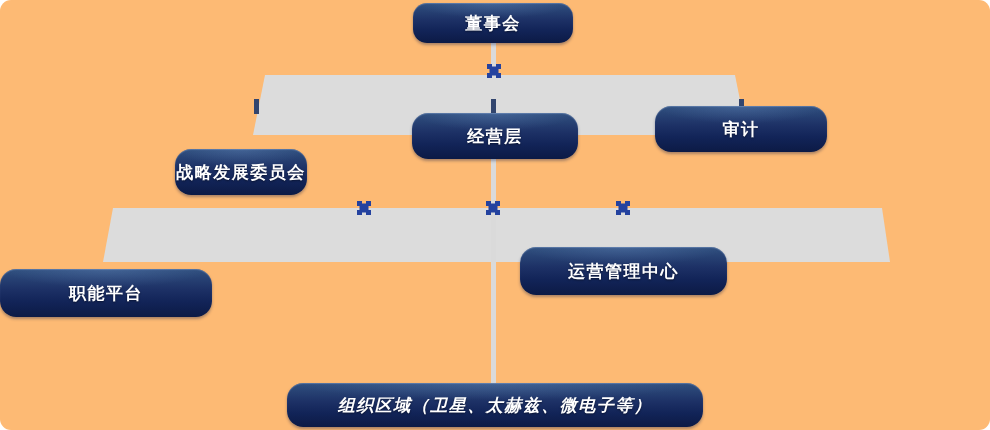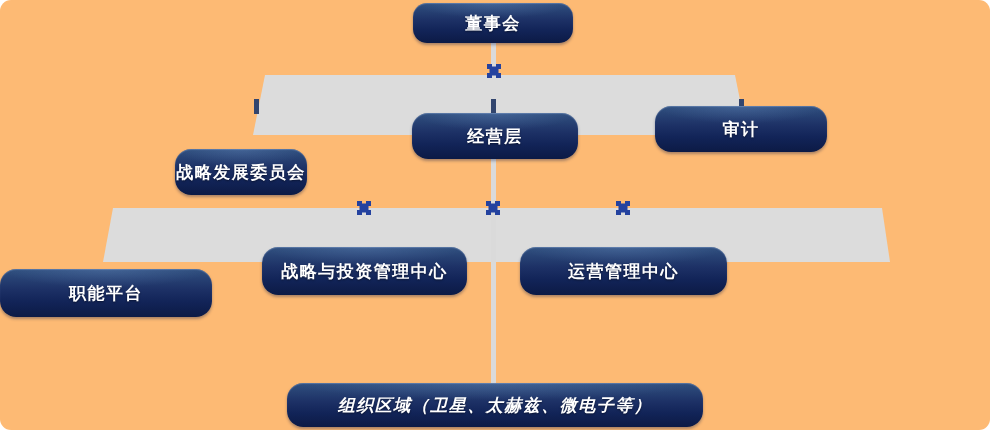--- a/index.html
+++ b/index.html
@@ -112,23 +112,20 @@
   <div class="node lv2-1">
     <span class="node-label">经营层</span>
   </div>
   <div class="node lv2-2">
     <span class="node-label">审计</span>
   </div>
 
   <div class="node lv3-0">
     <span class="node-label">职能平台</span>
   </div>
-  <div class="node lv3-1">
-    <span class="node-label">战略与投资管理中心</span>
-  </div>
   <div class="node lv3-2">
     <span class="node-label">运营管理中心</span>
   </div>
 
   <div class="node lv4">
     <span class="node-label">组织区域（卫星、太赫兹、微电子等）</span>
   </div>
 
   <svg class="cross cross1" viewBox="0 0 14 14">
     <path d="M0,0 H5 V2.5 H9 V0 H14 V5 H11.5 V9 H14 V14 H9 V11.5 H5 V14 H0 V9 H2.5 V5 H0 Z" fill="#24429f"></path>

